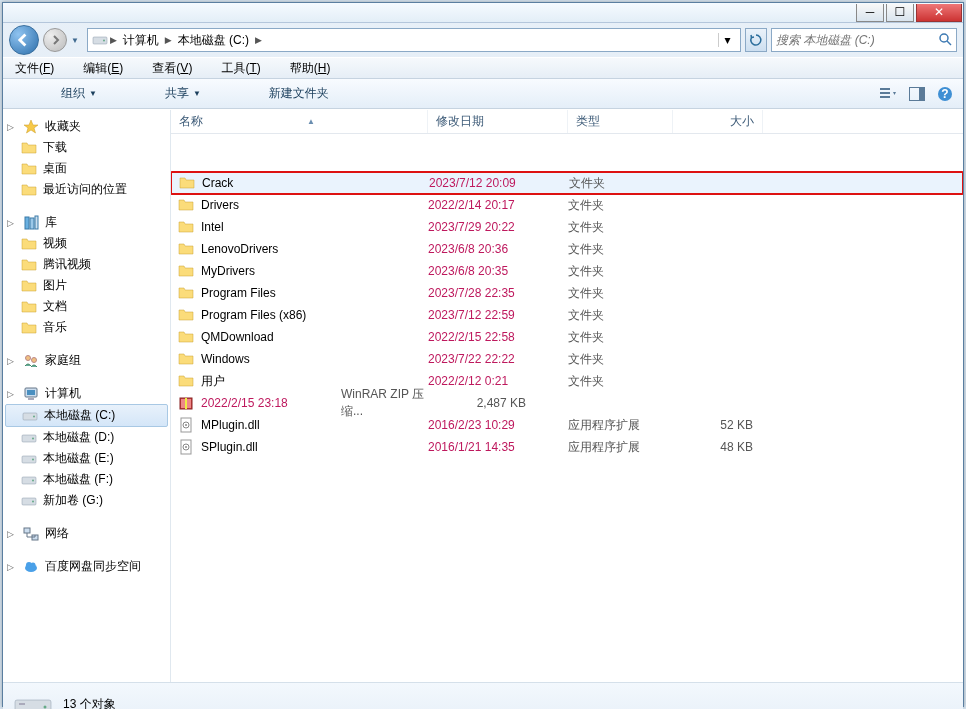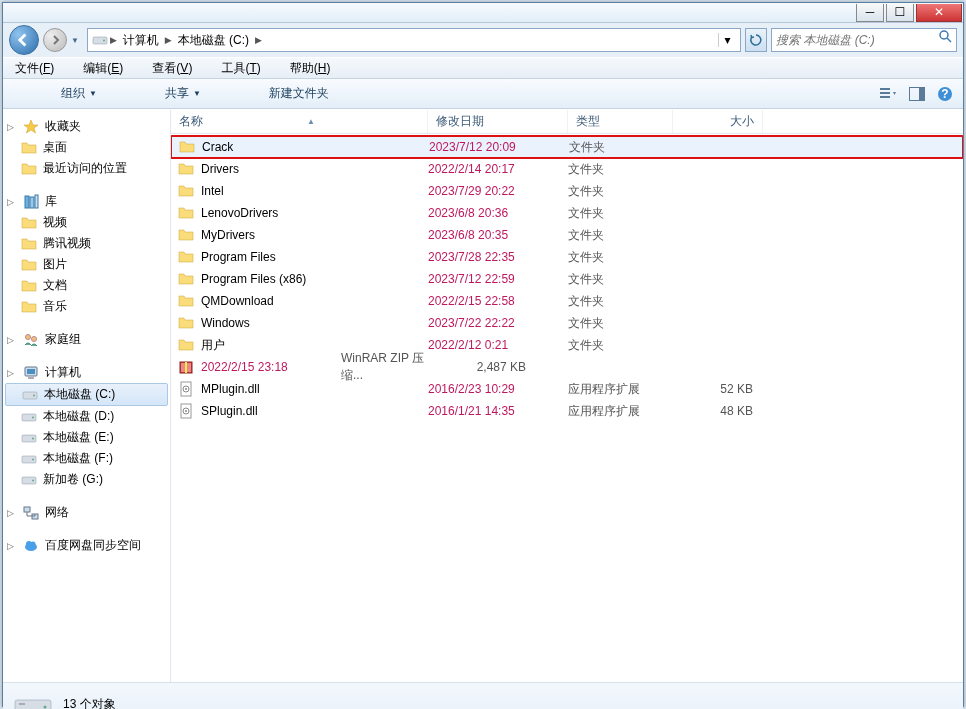--- a/index.html
+++ b/index.html
@@ -10,40 +10,40 @@
 .win-btn { width:28px; height:18px; margin:0 1px; display:flex; align-items:center; justify-content:center; border:1px solid #888; border-top:none; background:linear-gradient(to bottom,#f8f8f8,#d9e4ee); font-size:10px; cursor:default; }
 .win-close { width:46px; background:linear-gradient(to bottom,#e77,#c33); border-color:#933; color:#fff; }
 .navbar { height:34px; display:flex; align-items:center; padding:3px 6px; gap:4px; }
 .nav-back,.nav-fwd { width:30px; height:30px; border-radius:50%; background:radial-gradient(circle at 30% 30%,#8fc3f0,#2c6eaa); border:1px solid #3a6f9e; display:flex; align-items:center; justify-content:center; color:#fff; font-size:16px; cursor:default; }
 .nav-fwd { width:24px; height:24px; background:radial-gradient(circle at 30% 30%,#eee,#bbb); border-color:#999; color:#555; }
 .addr-bar { flex:1; height:24px; background:#fff; border:1px solid #8ba9c6; display:flex; align-items:center; padding:0 4px; margin-left:4px; }
 .crumb { padding:2px 4px; cursor:default; }
 .crumb-sep { padding:0 2px; color:#555; font-size:9px; }
 .addr-dd { width:18px; text-align:center; border-left:1px solid #ccc; cursor:default; }
 .refresh { width:22px; height:24px; background:linear-gradient(to bottom,#eaf2fa,#cddff0); border:1px solid #8ba9c6; display:flex; align-items:center; justify-content:center; cursor:default; color:#2c5e8c; }
-.search-bar { width:186px; height:24px; background:#fff; border:1px solid #8ba9c6; display:flex; padding:0 4px; }
+.search-bar { width:186px; height:24px; background:#fff; border:1px solid #8ba9c6; display:flex; align-items:center; padding:0 4px; }
 .search-bar input { flex:1; border:none; outline:none; color:#888; font-style:italic; }
 .search-bar .mag { color:#3e7ab3; }
 .menubar { height:22px; background:linear-gradient(to bottom,#f6f9fc,#e6eef6); border-top:1px solid #fff; border-bottom:1px solid #c6d3e0; display:flex; align-items:center; padding:0 6px; gap:17px; }
 .menu-item { padding:2px 6px; cursor:default; }
 .menu-item u { text-decoration:underline; }
 .toolbar { height:30px; background:linear-gradient(to bottom,#f8fbff,#e4eef8); border-bottom:1px solid #c6d3e0; display:flex; align-items:center; padding:0 8px; gap:12px; }
 .tb-item { display:flex; align-items:center; gap:4px; cursor:default; color:#1a3e5c; padding:3px 6px;margin-left:44px; }
 .tb-item .dd { font-size:8px; }
 .tb-right { margin-left:auto; display:flex; align-items:center; gap:8px; }
 .tb-icon { width:20px; height:20px; display:flex; align-items:center; justify-content:center; cursor:default; }
 .body-area { display:flex; height:573px; background:#fff; border-top:1px solid #fff; }
 .nav-pane { width:168px; border-right:1px solid #e0e8ef; overflow:auto; padding:6px 0; }
 .np-group { margin-bottom:12px; }
 .np-item { display:flex; align-items:center; gap:6px; padding:2px 4px 2px 18px; cursor:default; white-space:nowrap; }
 .np-item.root { padding-left:4px; font-weight:normal; }
 .np-item.sel { background:linear-gradient(to bottom,#e8f1fb,#d4e6f8); border:1px solid #a8c8e4; border-radius:2px; margin:0 2px; padding-left:16px; }
 .np-item .exp { width:10px; font-size:9px; color:#666; }
 .np-icon { width:16px; height:16px; display:flex; align-items:center; justify-content:center; font-size:14px; }
-.list-pane { flex:1; display:flex; flex-direction:column; }
+.list-pane { flex:1; display:flex; flex-direction:column;gap:36px; }
 .col-headers { height:24px; display:flex; border-bottom:1px solid #e3e8ee; }
 .col-h { padding:4px 8px; border-right:1px solid #eef2f6; color:#3c5a77; cursor:default; display:flex; align-items:center; }
 .col-h.name{width:257px;} .col-h.date{width:140px;} .col-h.type{width:105px;} .col-h.size{width:90px; justify-content:flex-end;}
 .sort-ind { margin:0 auto; font-size:8px; color:#6a8eb0; }
 .file-list { flex:1; overflow:auto; padding-top:2px; }
 .file-row { display:flex; align-items:center; height:22px; padding-left:6px; cursor:default; }
 .file-row.hover { background:#eaf3fd; border:1px solid #cbe2f7; border-radius:1px; }
 .file-row.highlight { outline:2px solid #d11; outline-offset:-1px; }
 .f-icon { width:18px; height:16px; margin-right:6px; display:flex; align-items:center; justify-content:center; }
 .f-name { width:227px; } .f-date{width:140px; color:#be185d;} .f-type{width:105px; color:#555;} .f-size{width:80px; text-align:right; color:#555;}
@@ -170,20 +170,28 @@
               </svg>
             </span>
             <span>收藏夹</span>
           </div>
           <div class="np-item">
             <span class="np-icon">
               <svg width="16" height="14" viewBox="0 0 16 14">
                 <path class="folder-svg" d="M1 3 L1 12 L15 12 L15 4 L7 4 L6 2 L1 2 Z"></path>
               </svg>
             </span>
+            <span>下载</span>
+          </div>
+          <div class="np-item">
+            <span class="np-icon">
+              <svg width="16" height="14" viewBox="0 0 16 14">
+                <path class="folder-svg" d="M1 3 L1 12 L15 12 L15 4 L7 4 L6 2 L1 2 Z"></path>
+              </svg>
+            </span>
             <span>桌面</span>
           </div>
           <div class="np-item">
             <span class="np-icon">
               <svg width="16" height="14" viewBox="0 0 16 14">
                 <path class="folder-svg" d="M1 3 L1 12 L15 12 L15 4 L7 4 L6 2 L1 2 Z"></path>
               </svg>
             </span>
             <span>最近访问的位置</span>
           </div>

